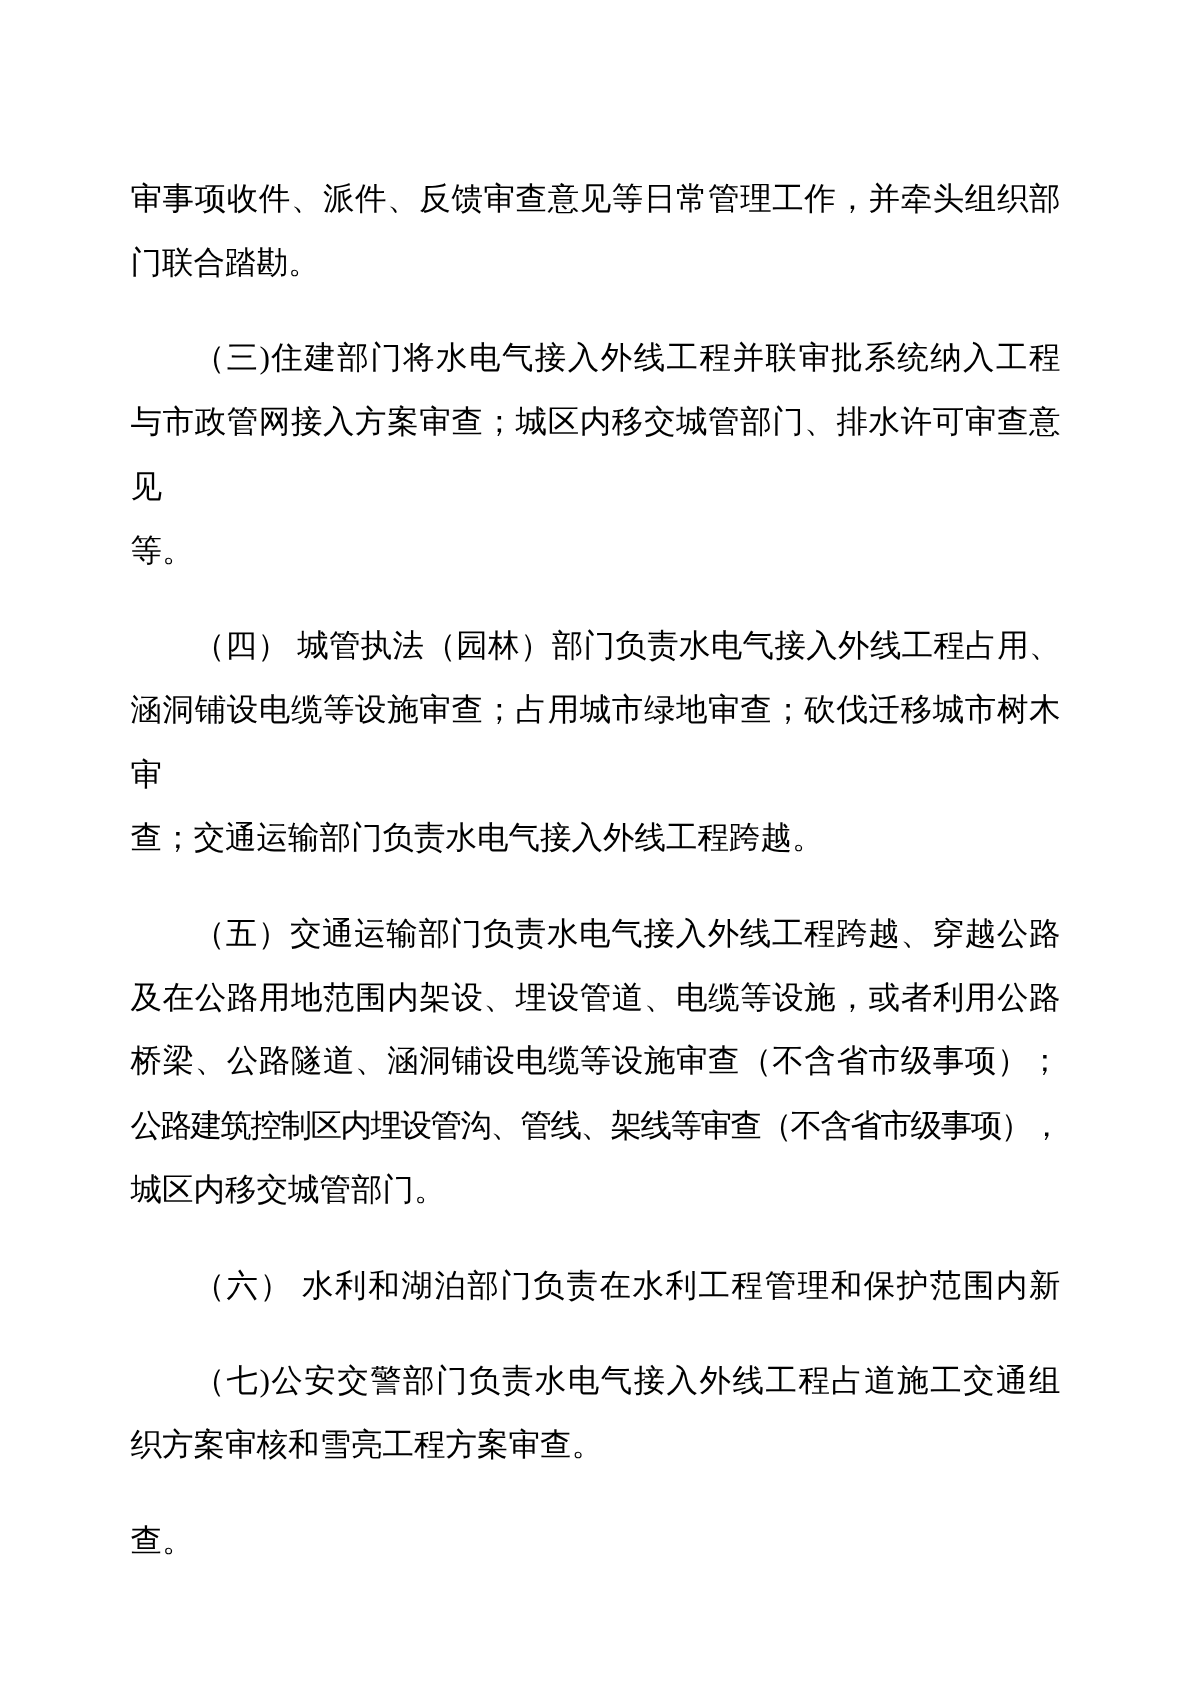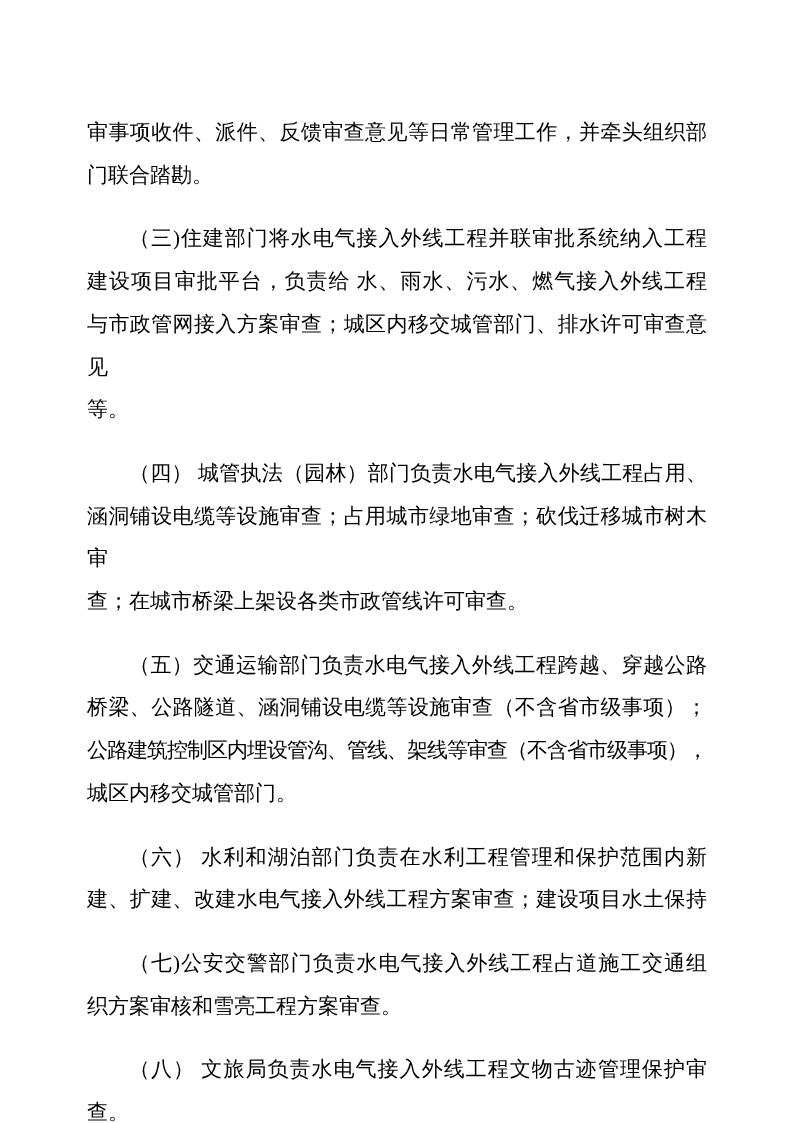--- a/index.html
+++ b/index.html
@@ -52,55 +52,53 @@
 
     <p class="para">
       </p>
       <div class="line">审事项收件、派件、反馈审查意见等日常管理工作，并牵头组织部</div>
       <div class="line left">门联合踏勘。</div>
     <p></p>
 
     <p class="para">
       </p>
       <div class="line indent">（三)住建部门将水电气接入外线工程并联审批系统纳入工程</div>
-      <div class="line">建设项目审批平台，负责给 水、雨水、污水、燃气接入外线工程</div>
       <div class="line">与市政管网接入方案审查；城区内移交城管部门、排水许可审查意见</div>
       <div class="line left">等。</div>
     <p></p>
 
     <p class="para">
       </p>
       <div class="line indent">（四） 城管执法（园林）部门负责水电气接入外线工程占用、</div>
       <div class="line">涵洞铺设电缆等设施审查；占用城市绿地审查；砍伐迁移城市树木审</div>
-      <div class="line left">查；在城市桥梁上架设各类市政管线许可审查。</div>
+      <div class="line left">查；交通运输部门负责水电气接入外线工程跨越。</div>
     <p></p>
 
     <p class="para">
       </p>
       <div class="line indent">（五）交通运输部门负责水电气接入外线工程跨越、穿越公路</div>
+      <div class="line">及在公路用地范围内架设、埋设管道、电缆等设施，或者利用公路</div>
       <div class="line">桥梁、公路隧道、涵洞铺设电缆等设施审查（不含省市级事项）；</div>
       <div class="line tight">公路建筑控制区内埋设管沟、管线、架线等审查（不含省市级事项），</div>
       <div class="line left">城区内移交城管部门。</div>
     <p></p>
 
     <p class="para">
       </p>
       <div class="line indent">（六） 水利和湖泊部门负责在水利工程管理和保护范围内新</div>
-      <div class="line">建、扩建、改建水电气接入外线工程方案审查；建设项目水土保持</div>
     <p></p>
 
     <p class="para">
       </p>
       <div class="line indent">（七)公安交警部门负责水电气接入外线工程占道施工交通组</div>
       <div class="line left">织方案审核和雪亮工程方案审查。</div>
     <p></p>
 
     <p class="para">
       </p>
-      <div class="line indent">（八） 文旅局负责水电气接入外线工程文物古迹管理保护审</div>
       <div class="line left">查。</div>
     <p></p>
 
     <p class="para">
       </p>
     <p></p>
 
   </div>
 </div>
 

